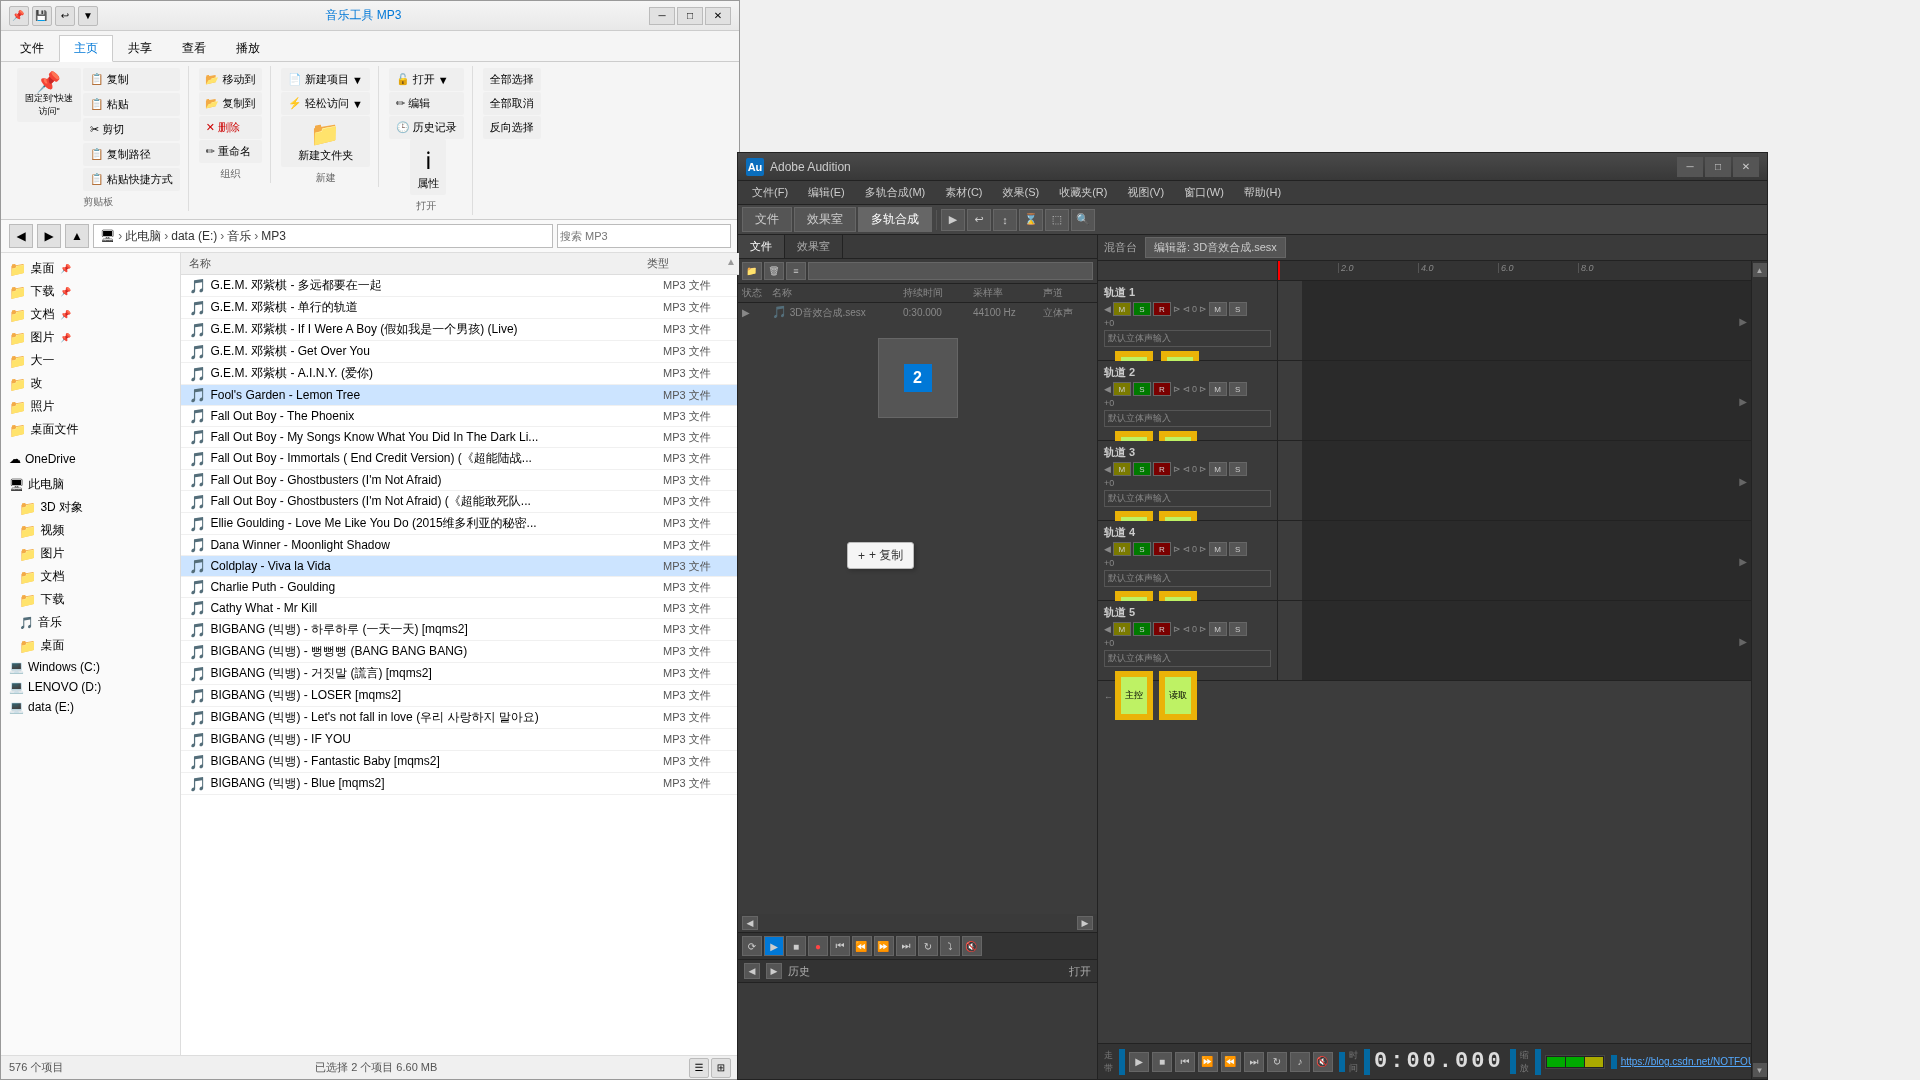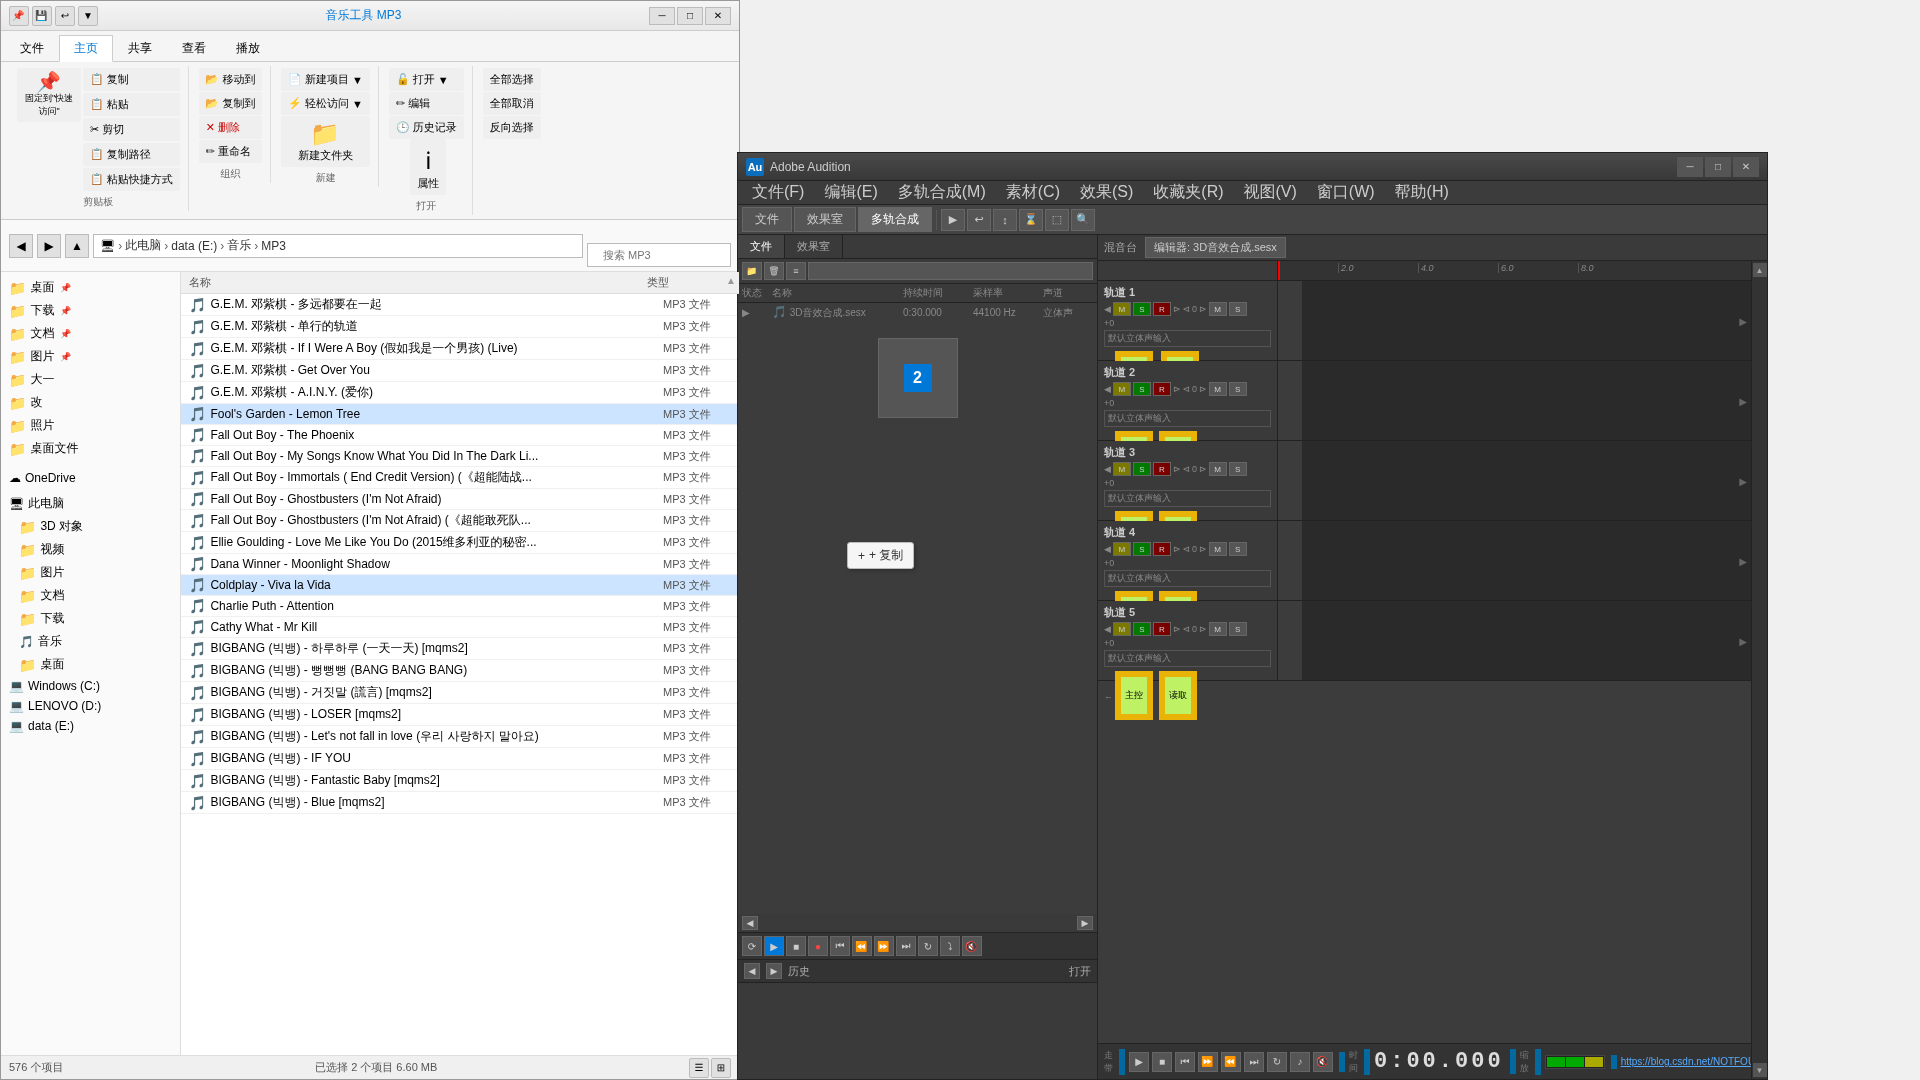--- a/index.html
+++ b/index.html
@@ -109,21 +109,21 @@
       height: 24px;
       border: 1px solid #bbb;
       background: #fff;
       display: flex;
       align-items: center;
       padding: 0 6px;
       font-size: 12px;
     }
     .path-sep { color: #666; margin: 0 3px; }
     .path-part { color: #333; }
-    .search-box { width: 144px; height: 24px; border: 1px solid #bbb; padding: 0 15px; font-size: 11px; margin-top: 19px; }
+    .search-box { width: 174px; height: 24px; border: 1px solid #bbb; padding: 0 2px; font-size: 11px; }
 
     
     .file-area {
       display: flex;
       flex: 1;
       overflow: hidden;
     }
 
     
     .sidebar {
@@ -235,21 +235,21 @@
       height: 24px;
       background: #3c3c3c;
       display: flex;
       align-items: center;
       padding: 0 4px;
       border-bottom: 1px solid #222;
       flex-shrink: 0;
     }
     .au-menu-item {
       padding: 3px 10px;
-      font-size: 16px;
+      font-size: 11px;
       color: #ccc;
       cursor: pointer;
     }
 
     
     .au-toolbar {
       height: 30px;
       background: #444;
       display: flex;
       align-items: center;
@@ -892,21 +892,21 @@
       <div class="file-row selected">
         <div class="file-name-cell">
           <span class="music-icon">🎵</span>
           <span>Coldplay - Viva la Vida</span>
         </div>
         <div class="file-type-cell">MP3 文件</div>
       </div>
       <div class="file-row">
         <div class="file-name-cell">
           <span class="music-icon">🎵</span>
-          <span>Charlie Puth - Attention</span>
+          <span>Charlie Puth - Goulding</span>
         </div>
         <div class="file-type-cell">MP3 文件</div>
       </div>
       <div class="file-row">
         <div class="file-name-cell">
           <span class="music-icon">🎵</span>
           <span>Cathy What - Mr Kill</span>
         </div>
         <div class="file-type-cell">MP3 文件</div>
       </div>

